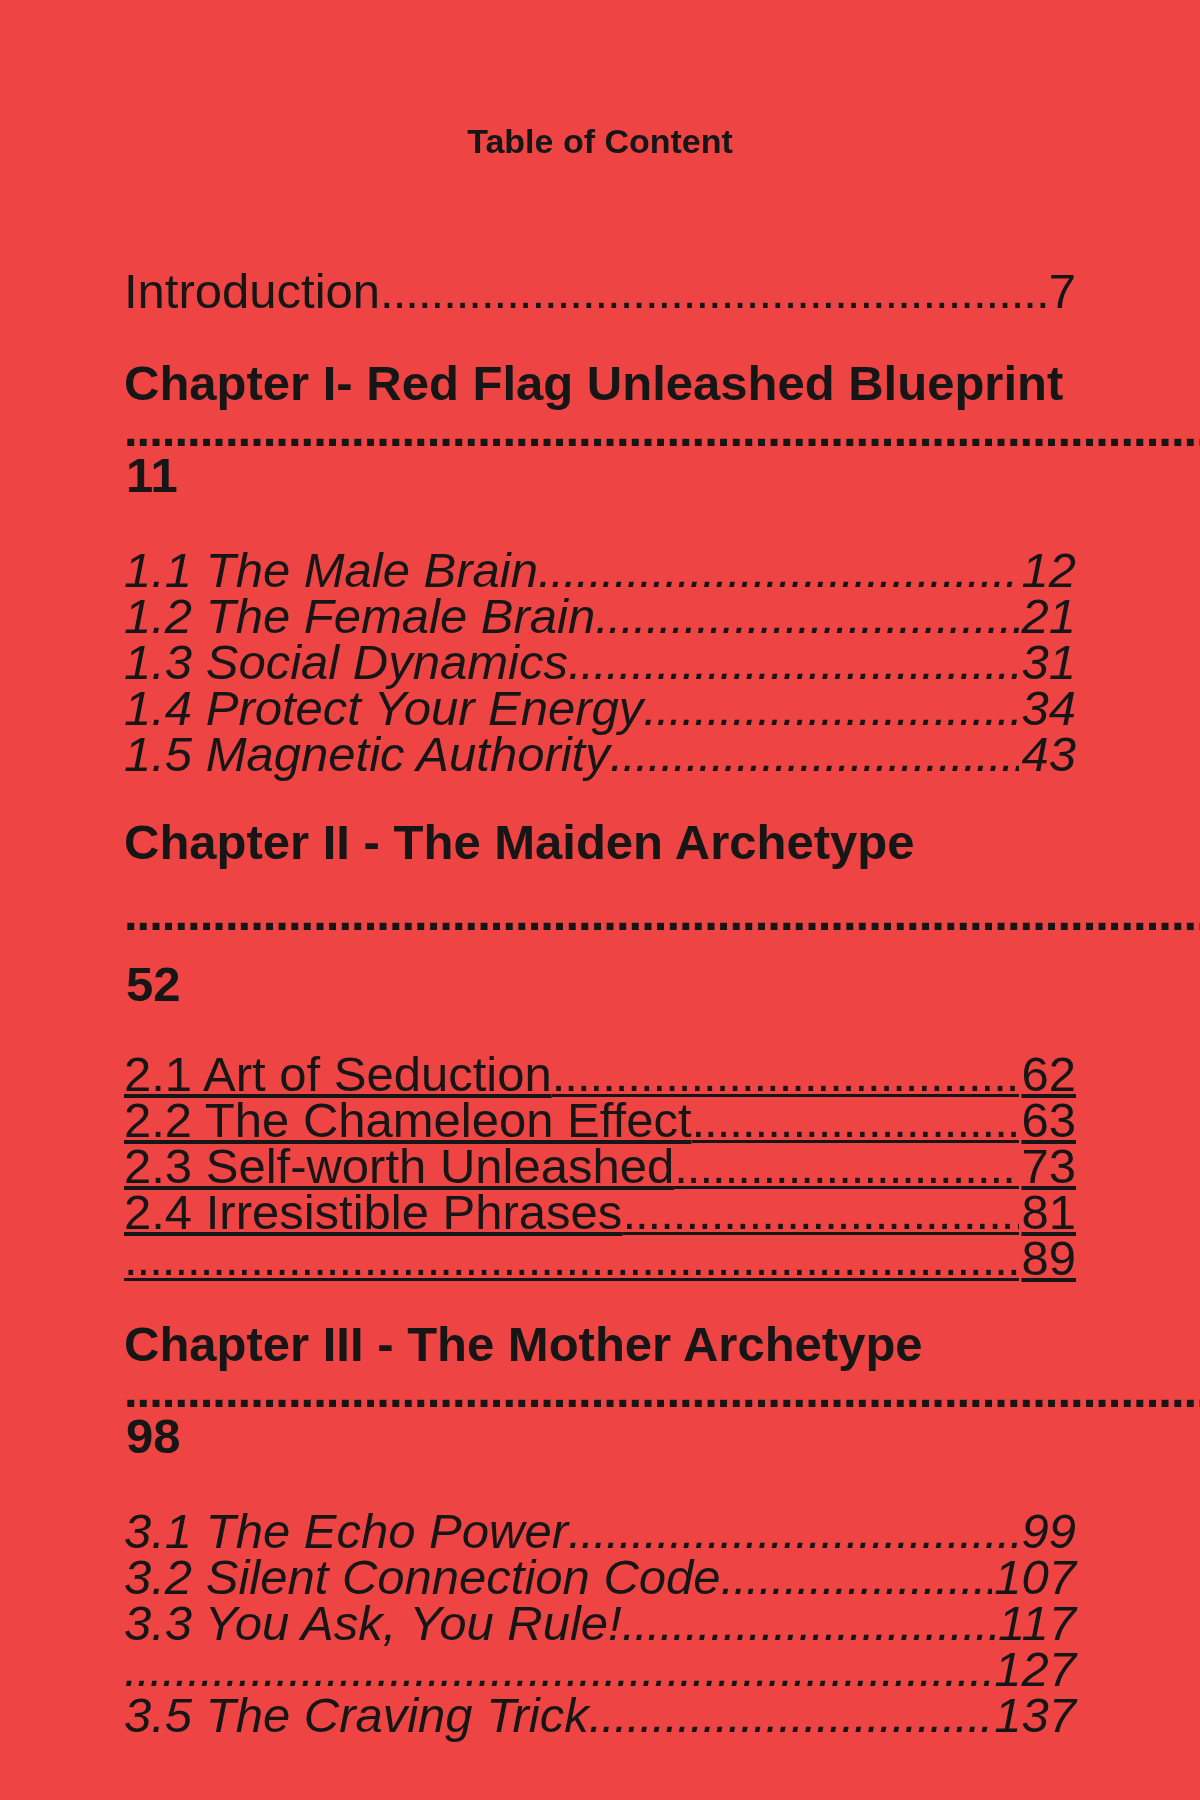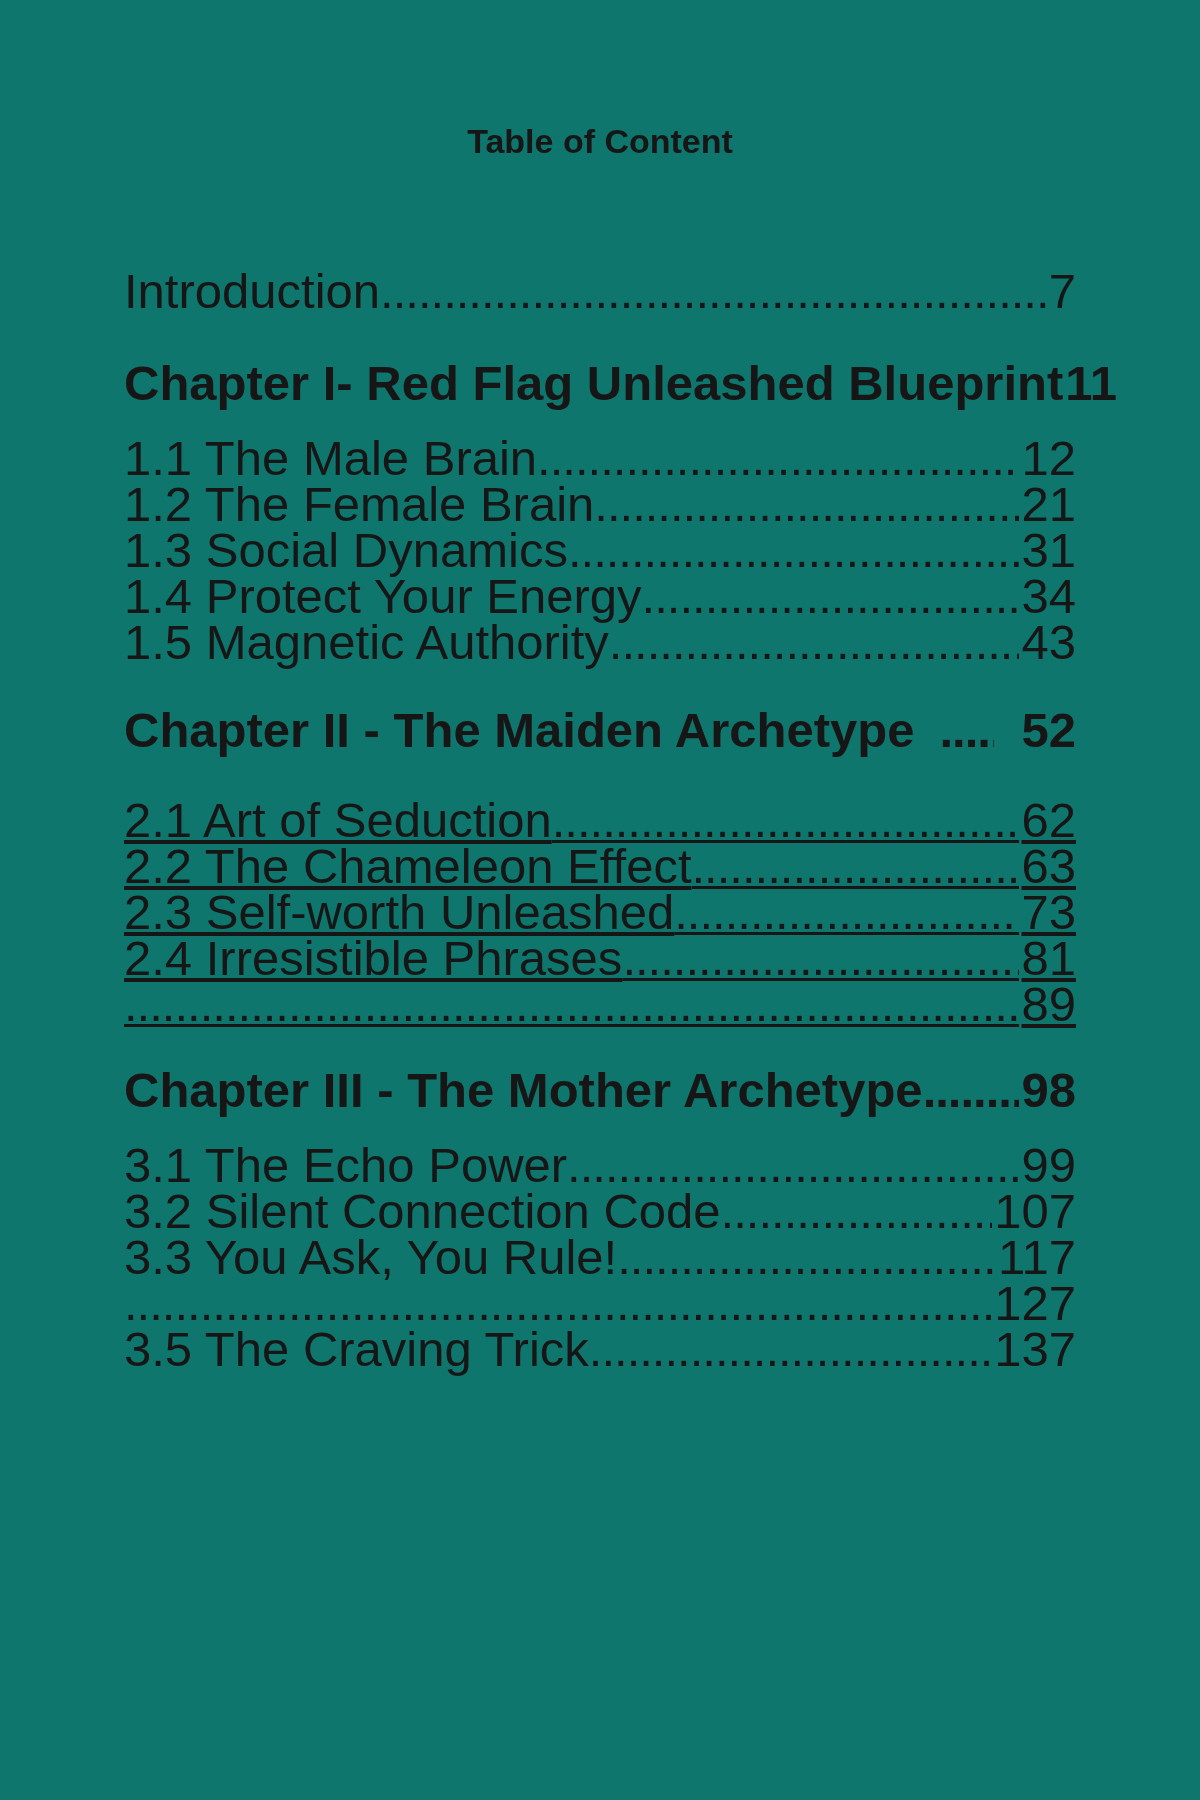--- a/index.html
+++ b/index.html
@@ -32,48 +32,49 @@
   }
   .row {
     display: flex;
     align-items: baseline;
     font-size: 49px;
     line-height: 46px;
     font-weight: 400;
   }
   .row.bold {
     font-weight: 700;
+    flex-direction: column;
   }
   .lbl {
     flex: 0 0 auto;
     white-space: nowrap;
   }
   .dots {
     flex: 1 1 auto;
     min-width: 0;
     overflow: hidden;
     white-space: nowrap;
     letter-spacing: -1px;
   }
   .pg {
     flex: 0 0 auto;
     white-space: nowrap;
     padding-left: 2px;
   }
   
   .mt-46 { margin-top: 46px; }
-  .mt-47 { margin-top: 29px; }
+  .mt-47 { margin-top: 49px; font-style: italic; }
   .mt-44 { margin-top: 44px; text-decoration: underline; }
   .mt-42 { margin-top: 42px; gap: 25px; }
   .mt-40 { margin-top: 40px; }
 </style>
 </head>
 <body>
 
-<div class="page" style="background: #0f766e; color: rgb(22, 22, 22);">
+<div class="page" style="background: #ef4444; color: rgb(22, 22, 22);">
 
   <div class="doc-title">Table of Content</div>
 
   <div class="toc">
 
     <div class="row">
       <span class="lbl">Introduction</span>
       <span class="dots" aria-hidden="true">....................................................................................................................................................................................</span>
       <span class="pg">7</span>
     </div>

